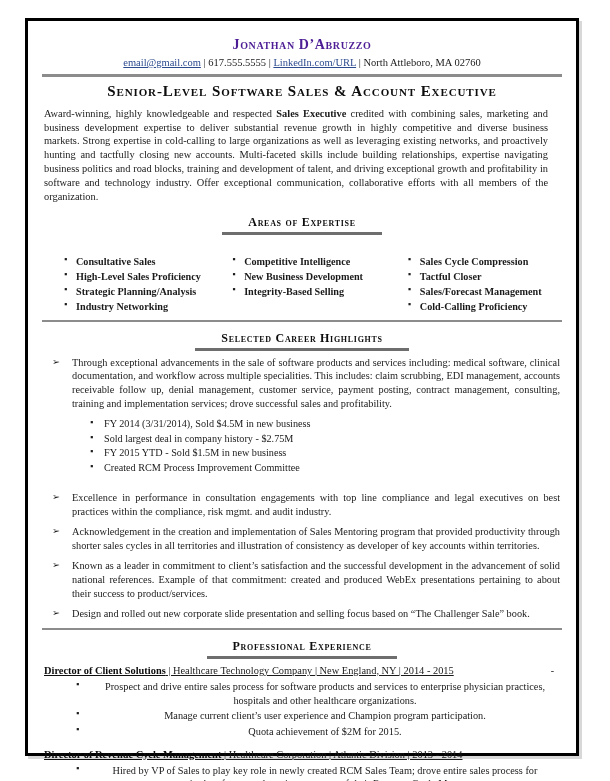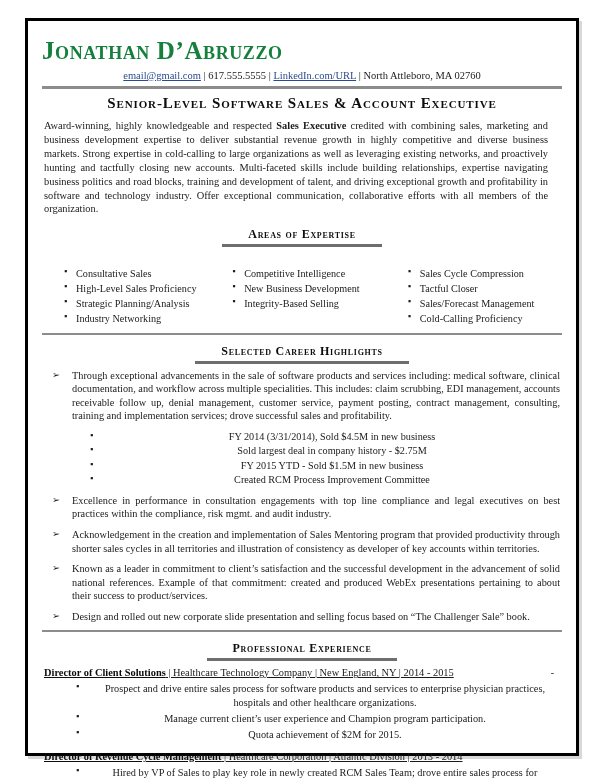--- a/index.html
+++ b/index.html
@@ -26,25 +26,26 @@
     box-sizing: border-box;
     background: #ffffff;
     box-shadow: 3px 3px 0 0 #d8d8d8;
   }
   .page-inner {
     padding: 12px 14px 0 14px;
   }
 
   
   .name {
-    font-size: 25px;
+    text-align: center;
+    font-size: 14px;
     font-weight: bold;
     font-variant: small-caps;
     letter-spacing: 0.6px;
-    color: #15803d;
+    color: #4c1d95;
     margin: 4px 0 3px 0;
     line-height: 1.15;
   }
   .contact-line {
     text-align: center;
     font-size: 10.5px;
     color: #1a1a1a;
     line-height: 1.3;
     margin-bottom: 3px;
     white-space: nowrap;
@@ -105,20 +106,21 @@
     color: #0d0d0d;
     padding: 0 26px 2px 26px;
     border-bottom: 3px solid #6e6e6e;
   }
 
   
   .expertise {
     display: flex;
     margin: 19px 0 6px 0;
     padding: 0 4px;
+    font-weight: bold;
   }
   .exp-col {
     flex: 1;
     padding-left: 18px;
     box-sizing: border-box;
   }
   .exp-col:nth-child(2) { flex: 1.05; }
   .exp-item {
     position: relative;
     font-size: 10.2px;
@@ -148,23 +150,22 @@
   }
   .hl-item::before {
     content: "\27A2";
     position: absolute;
     left: 8px;
     top: 0px;
     font-size: 9.5px;
     color: #1a1a1a;
   }
   .sub-list {
-    margin: 3px 0 6px 0;
+    margin: 3px 0 16px 0;
     padding-left: 46px;
-    text-align: center;
   }
   .sub-item {
     position: relative;
     font-size: 10.2px;
     line-height: 1.42;
     color: #1a1a1a;
     padding-left: 14px;
   }
   .sub-item::before {
     content: "\25AA";

